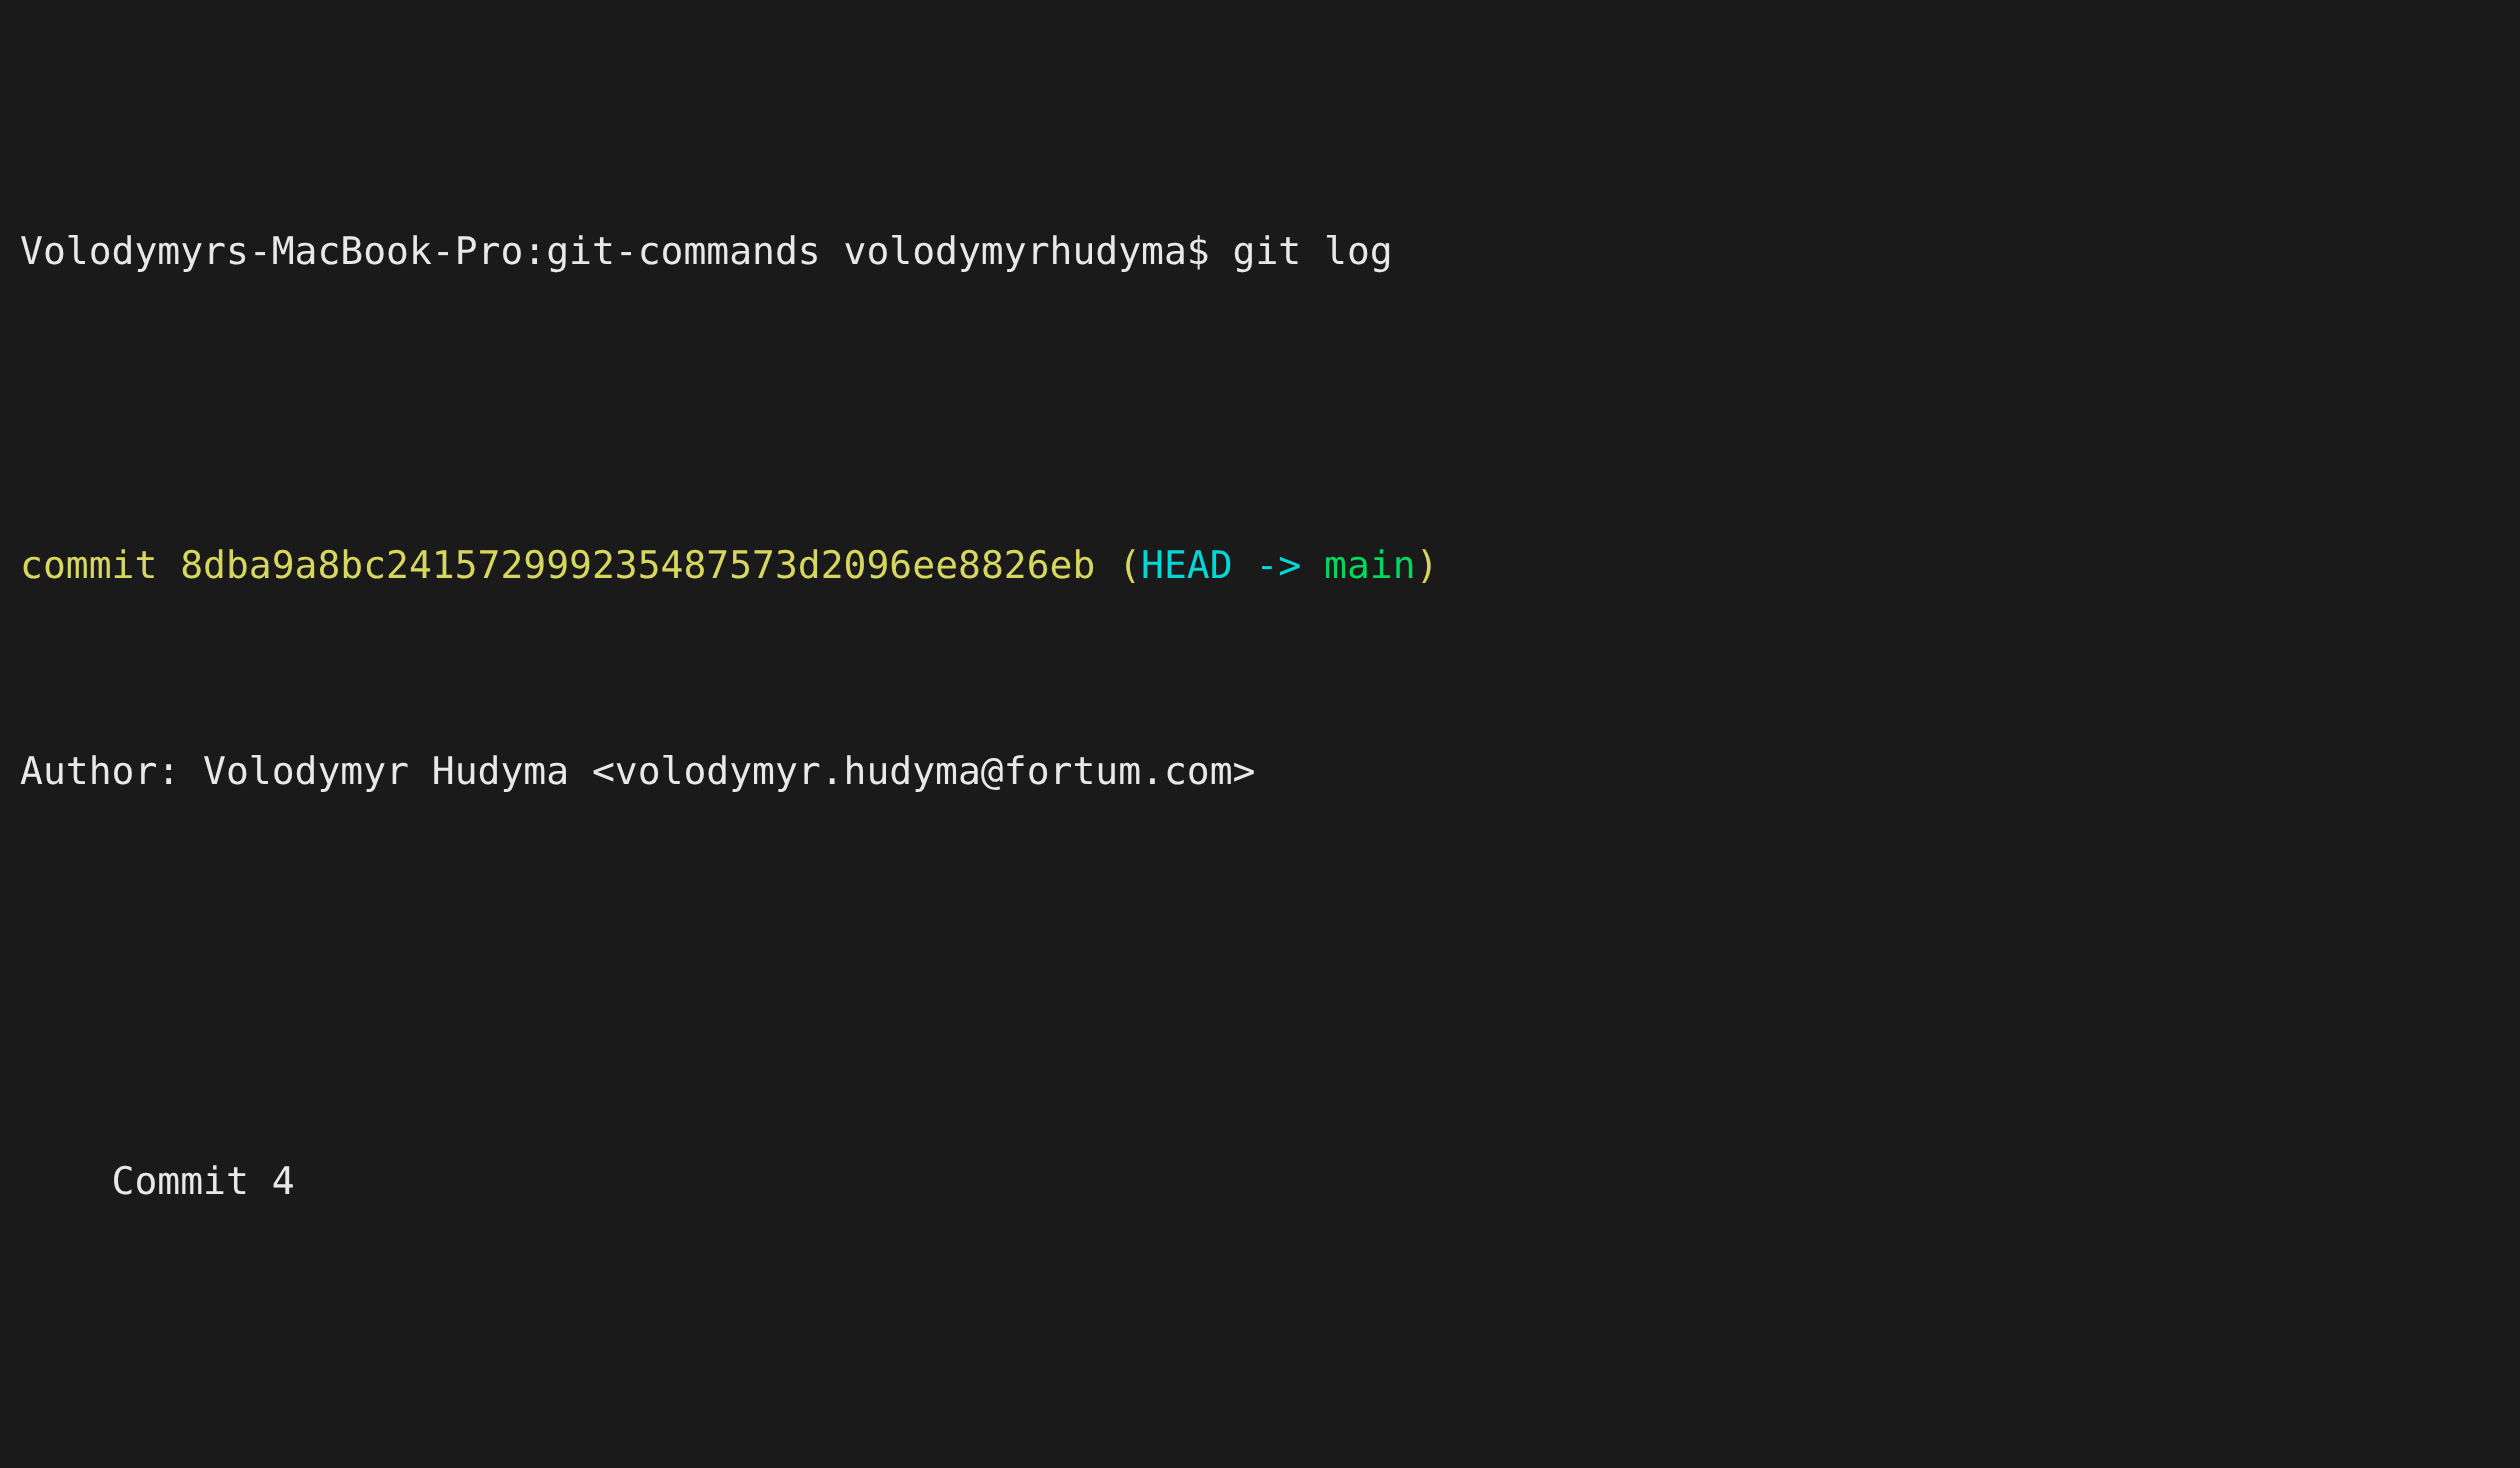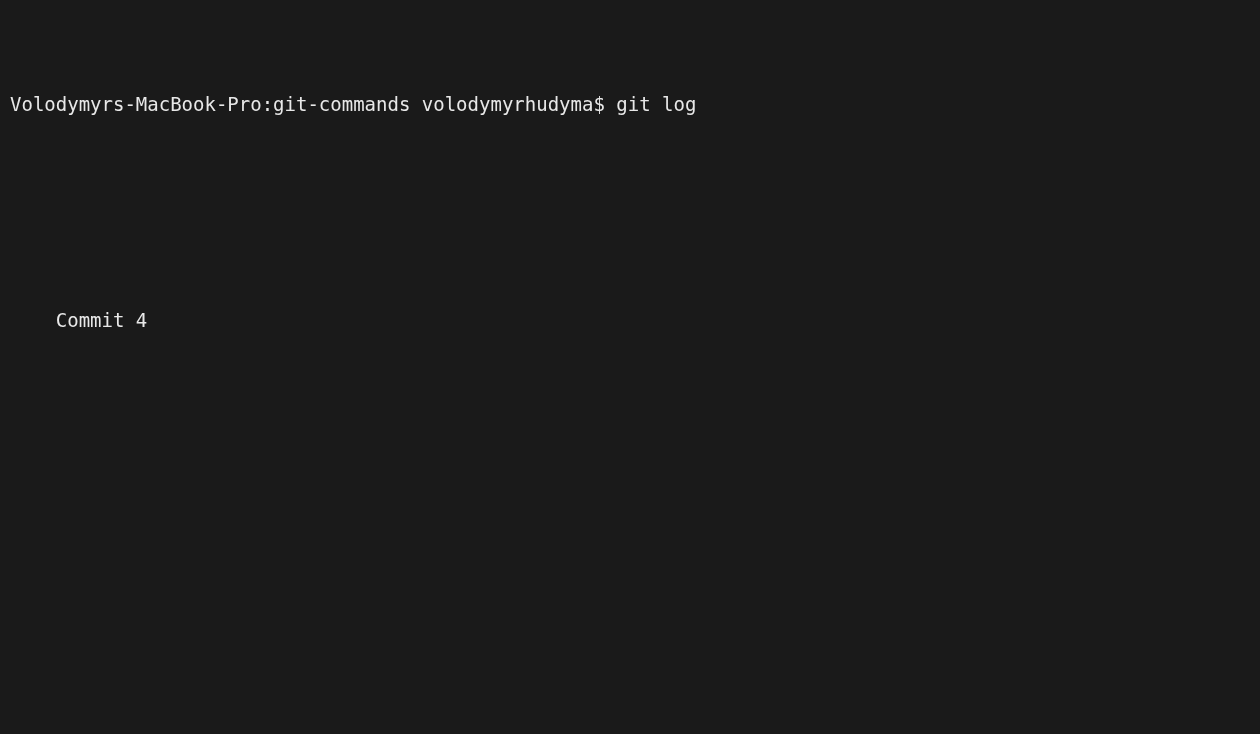--- a/index.html
+++ b/index.html
@@ -12,30 +12,32 @@
       line-height: 1.42;
       color: #e8e8e8;
       padding: 10px 10px;
       overflow: hidden;
     }
     .term { white-space: pre; }
     .yellow { color: #d7d75f; }
     .cyan { color: #00d7d7; }
     .green { color: #00d75f; }
     .white { color: #e8e8e8; }
-    .line { min-height: 1.42em; }
+    .line { min-height: 1.42em; margin-top: 22px; }
   </style>
 </head>
 <body>
 
 <div class="term">
 
   <div class="line"><span class="white">Volodymyrs-MacBook-Pro:git-commands volodymyrhudyma$ </span><span class="white">git log</span></div>
 
   
+  <div class="line"><span class="yellow">commit </span><span class="yellow">8dba9a8bc241572999235487573d2096ee8826eb</span><span class="yellow"> (</span><span class="cyan">HEAD -&gt; </span><span class="green">main</span><span class="yellow">)</span></div>
+  <div class="line white">Author: Volodymyr Hudyma &lt;volodymyr.hudyma@fortum.com&gt;</div>
   <div class="line"></div>
   <div class="line white">    Commit 4</div>
   <div class="line"></div>
 
   
   
   
   
   
   

